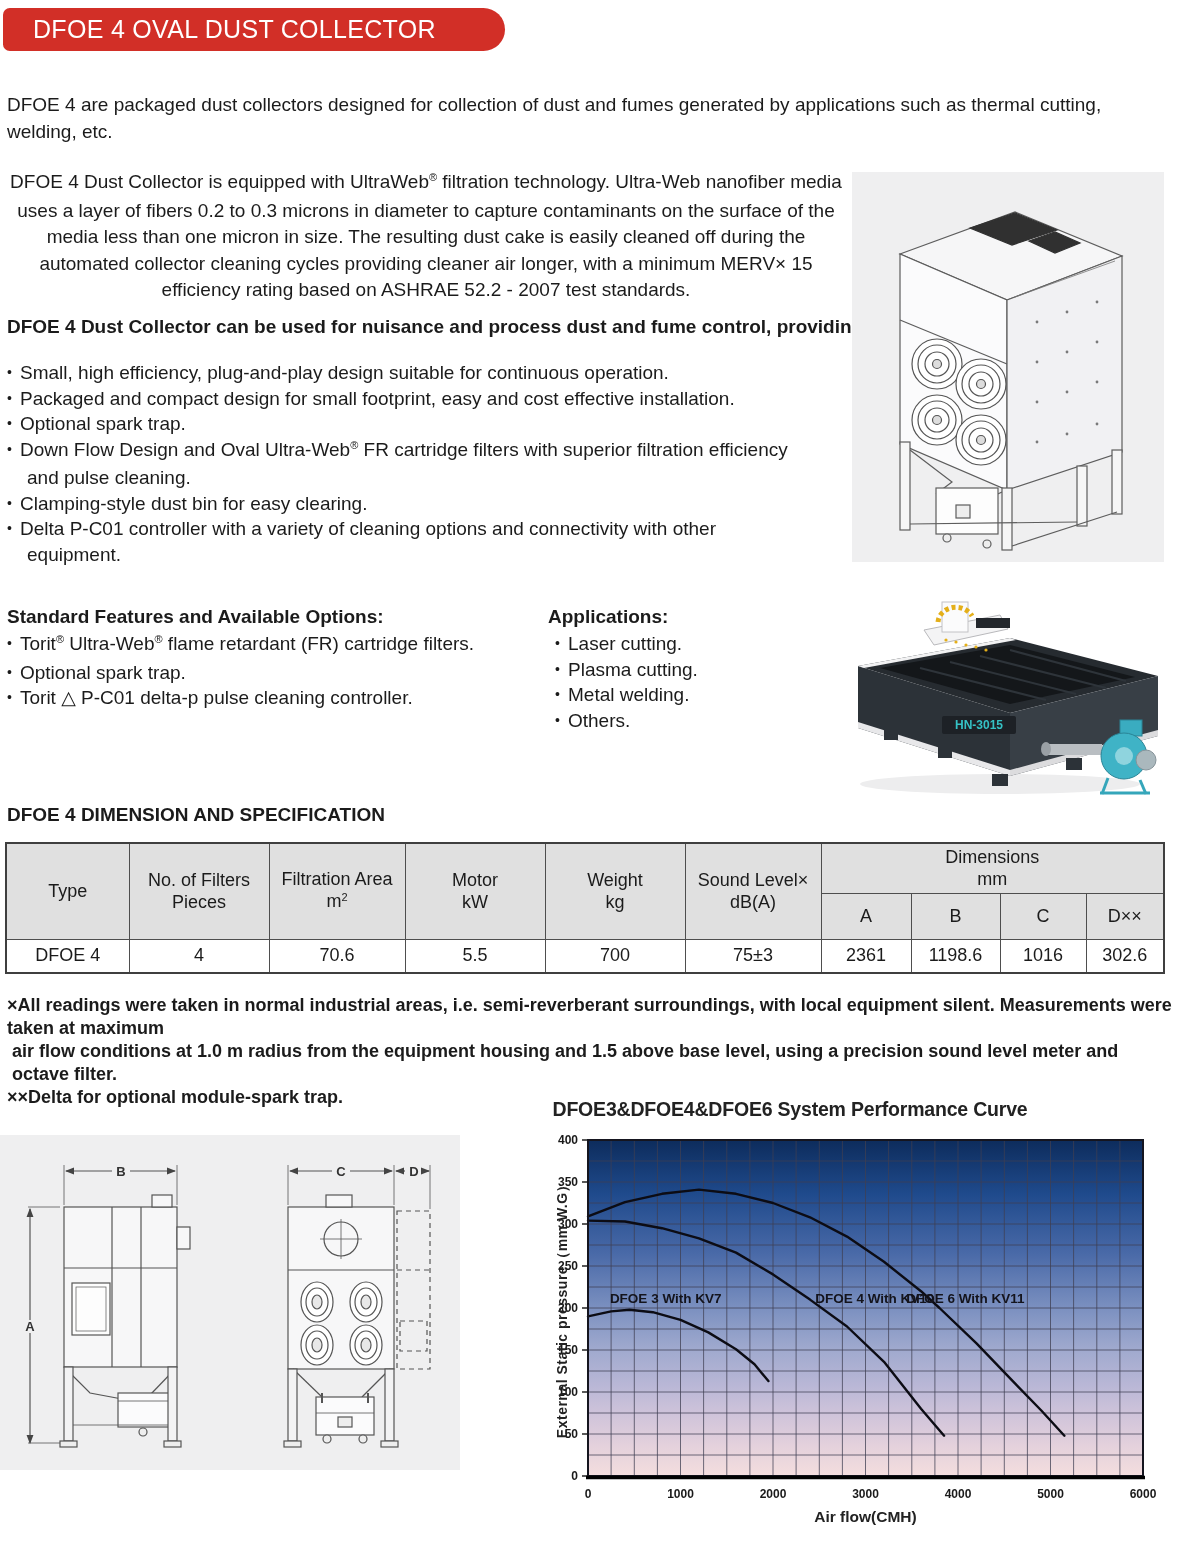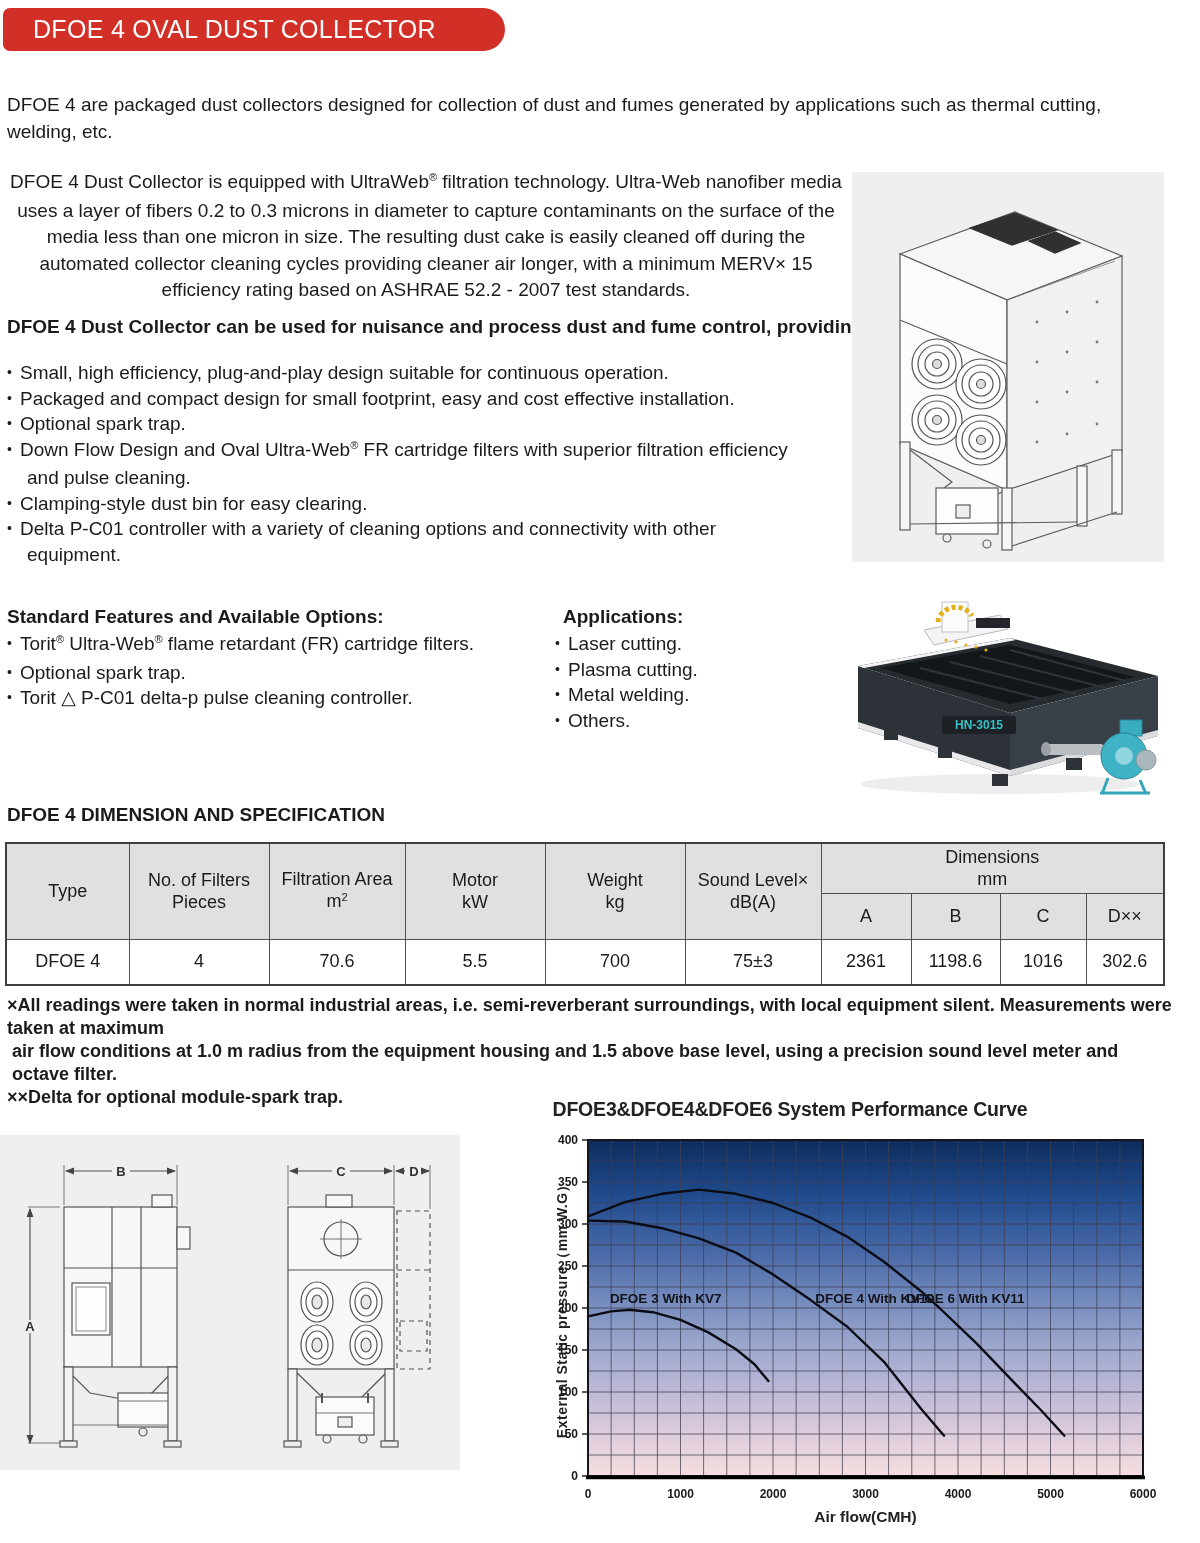--- a/index.html
+++ b/index.html
@@ -34,21 +34,21 @@
   
   table.spec { border-collapse:collapse; table-layout:fixed; width:1158px; }
   table.spec th, table.spec td {
     border:1.5px solid #4e4e4e; text-align:center; vertical-align:middle;
     font-size:18px; font-weight:normal; padding:0 2px;
   }
   table.spec { border:2.5px solid #3f3f3f; }
   table.spec thead th { background:#e0e0e0; line-height:22px; }
   table.spec .r1 { height:50px; }
   table.spec .r2 { height:46px; }
-  table.spec tbody td { height:46px; background:#fff; }
+  table.spec tbody td { height:34px; background:#fff; }
   .tsup { font-size:11px; position:relative; top:-6px; }
 
   .notes { font-size:18px; line-height:23px;font-weight:bold; }
 
   
   #chart-wrap { left:540px; top:1098px; width:660px; height:445px; }
   #chart-title { position:absolute; left:0; top:0; width:500px; text-align:center;
     font-size:19.5px; font-weight:bold; color:#222; letter-spacing:-0.2px; }
   #perf-svg { position:absolute; left:0; top:30px; }
   #chart-ylabel { position:absolute; left:14px; top:378px; width:336px; height:16px;
@@ -157,21 +157,21 @@
   </svg>
 </div>
 
 <div class="abs sec-heading" style="left:7px; top:606px;">Standard Features and Available Options:</div>
 <div class="abs blist" style="left:7px; top:631px; width:530px;">
   <div class="li"><span>Torit</span><span class="sup">®</span><span> Ultra-Web</span><span class="sup">®</span><span> flame retardant (FR) cartridge filters.</span></div>
   <div class="li">Optional spark trap.</div>
   <div class="li">Torit △ P-C01 delta-p pulse cleaning controller.</div>
 </div>
 
-<div class="abs sec-heading" style="left:548px; top:606px;margin-left:15px;">Applications:</div>
+<div class="abs sec-heading" style="left:548px; top:606px;">Applications:</div>
 <div class="abs blist" style="left:555px; top:631px; width:260px;">
   <div class="li">Laser cutting.</div>
   <div class="li">Plasma cutting.</div>
   <div class="li">Metal welding.</div>
   <div class="li">Others.</div>
 </div>
 
 <div class="abs" style="left:850px; top:588px; width:316px; height:212px; background:#fff;">
   <svg width="316" height="212" viewBox="0 0 316 212">
     <ellipse cx="150" cy="196" rx="140" ry="10" fill="#ededee"></ellipse>

